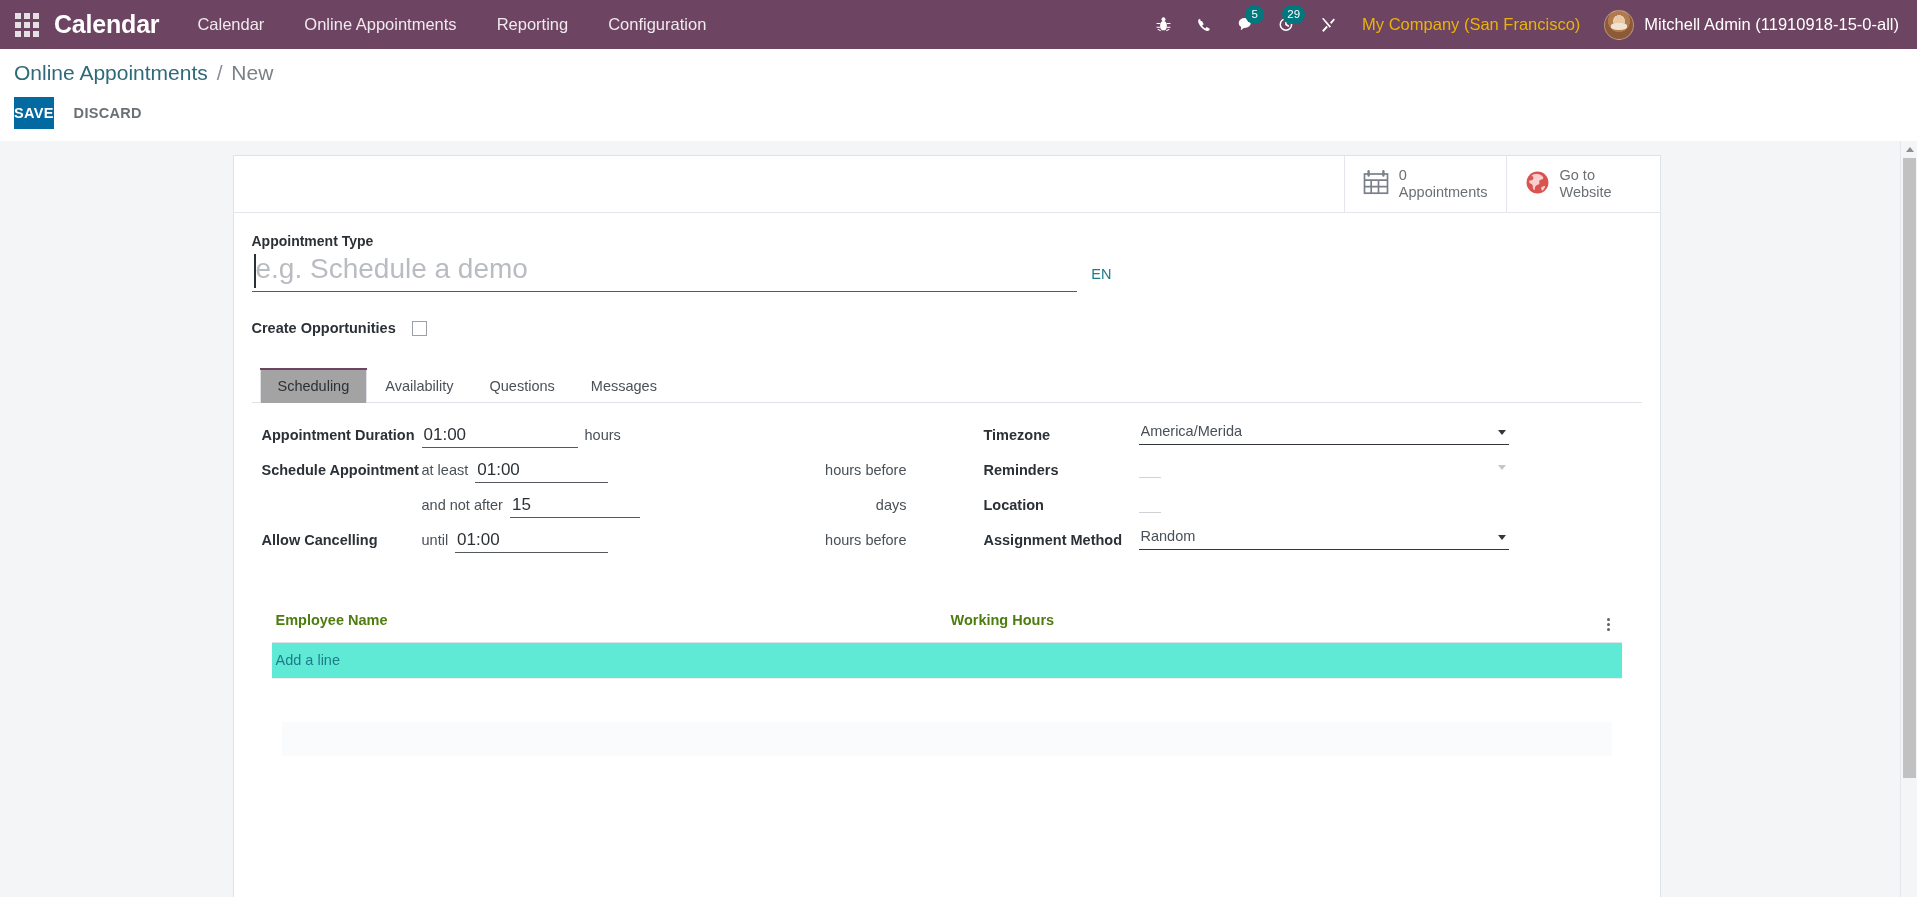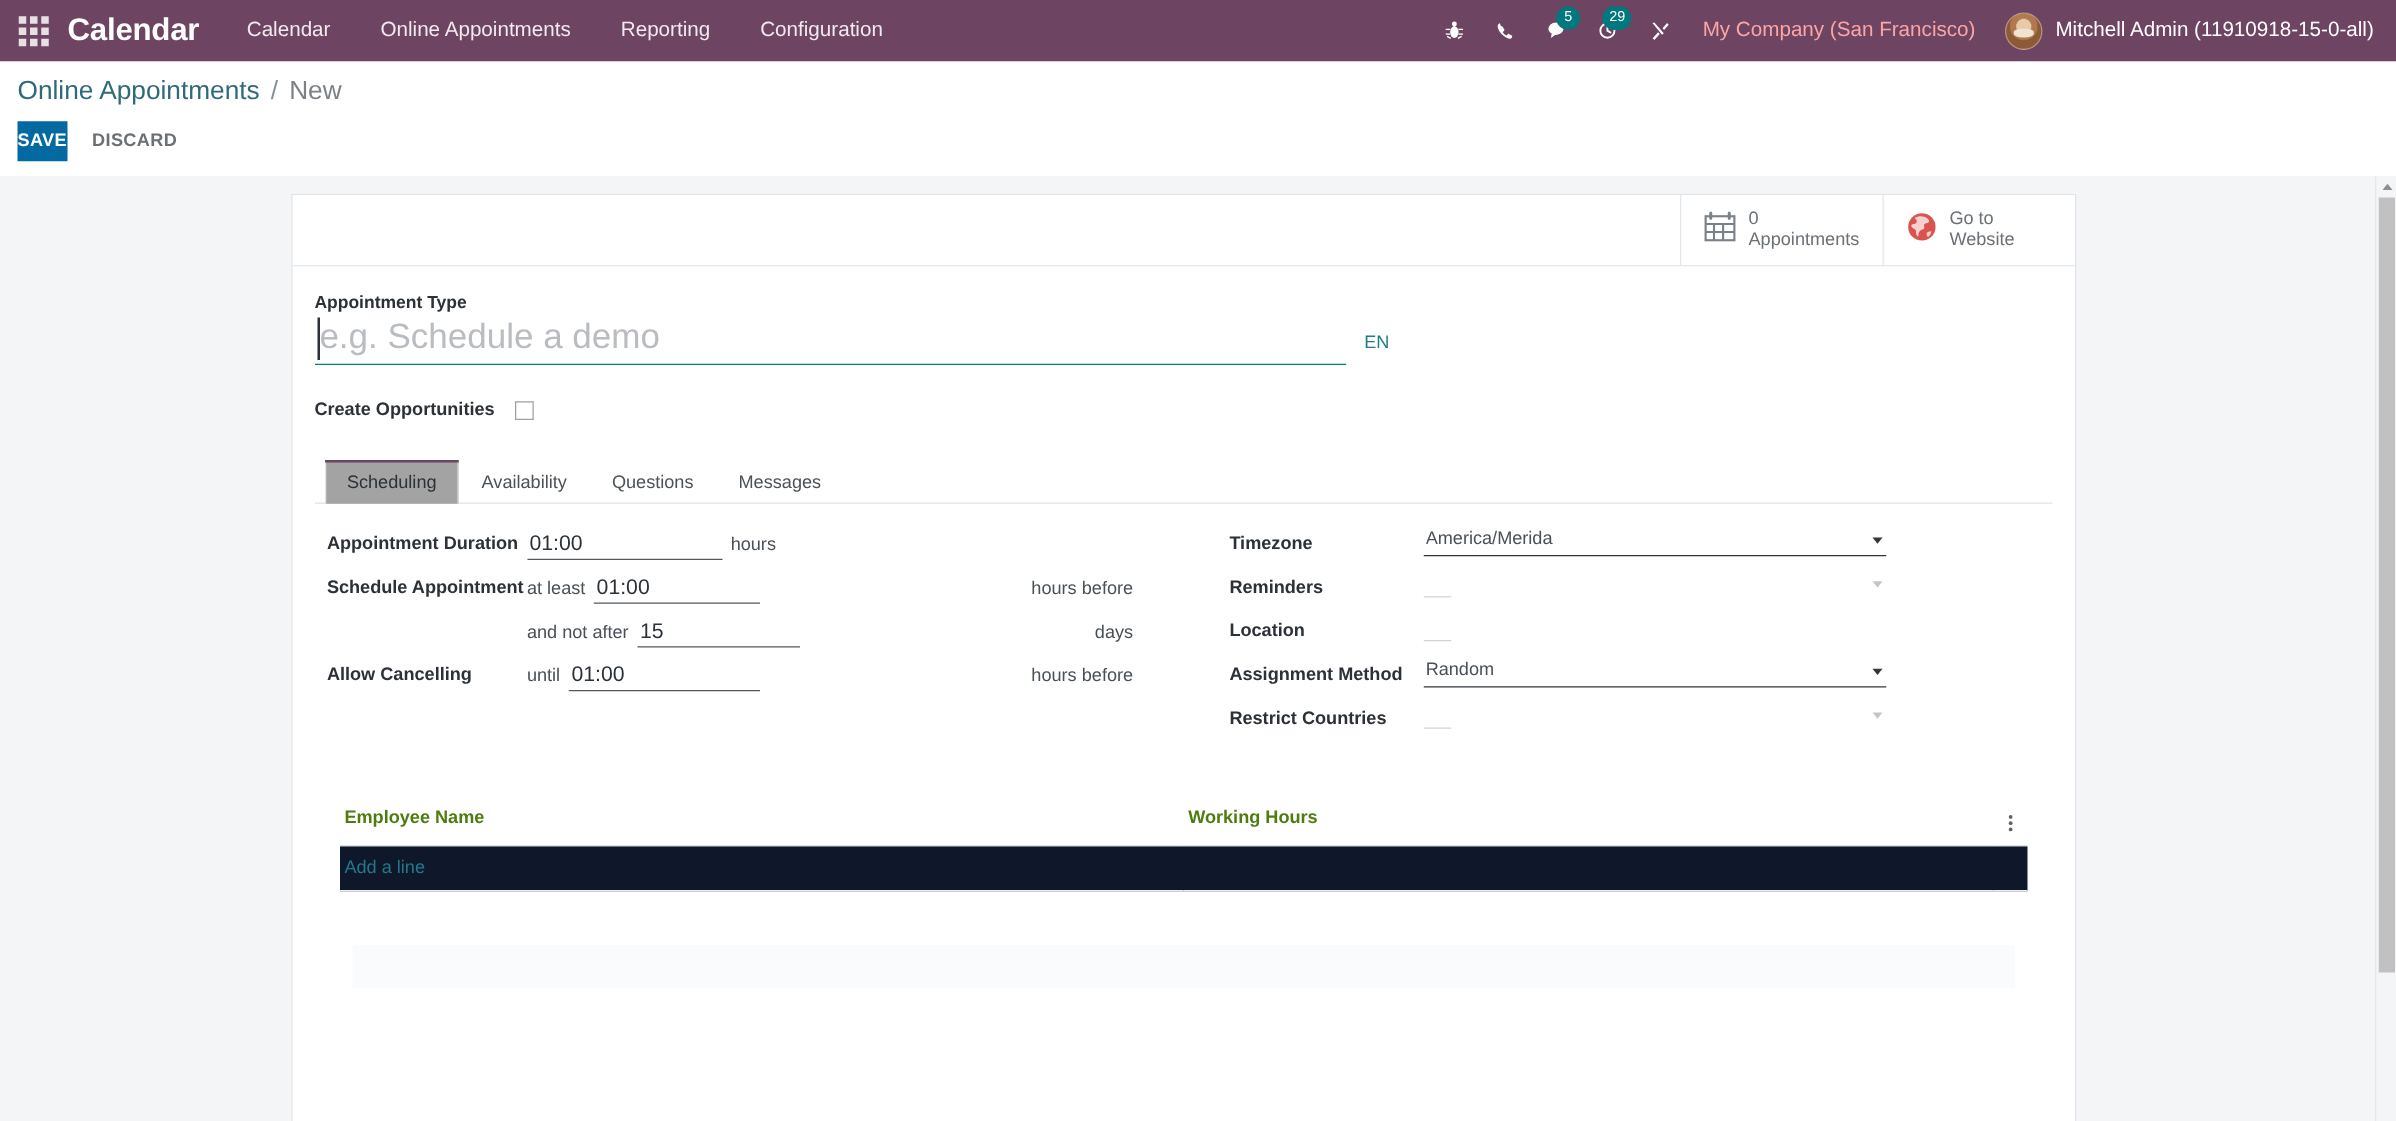--- a/index.html
+++ b/index.html
@@ -42,21 +42,21 @@
     width: 41px; height: 49px; display: flex; align-items: center; justify-content: center;
     position: relative; cursor: pointer; color: #ffffff;
   }
   .badge {
     position: absolute; top: 5px; right: 2px;
     background: #00787d; color: #fff; border-radius: 10px;
     font-size: 11.5px; line-height: 1; padding: 3.5px 5px 4px;
     min-width: 19px; text-align: center; font-weight: normal;
   }
   .company-name {
-    font-size: 16.5px; color: #fca5a5; padding: 0 14px; line-height: 49px;
+    font-size: 16.5px; color: #eab308; padding: 0 14px; line-height: 49px;
     white-space: nowrap; cursor: pointer;
   }
   .user-menu {
     display: flex; align-items: center; gap: 10px; padding: 0 6px 0 10px;
     cursor: pointer;
   }
   .avatar {
     width: 30px; height: 30px; border-radius: 50%;
     background: radial-gradient(circle at 50% 36%, #e8c9a8 0 26%, #b07a4e 27% 48%, #8d5a38 49% 100%);
     border: 1px solid rgba(255,255,255,.35);
@@ -214,21 +214,21 @@
   .o2m-table { width: 100%; border-collapse: collapse; margin-top: 0; }
   .o2m-table th {
     text-align: left; font-size: 14.5px; font-weight: bold; color: #4d7c0f;
     padding: 11px 6px 11px 4px; border-bottom: 1px solid #dfe2e6;
   }
   .th-name { width: 50%; }
   .th-hours { width: 48%; }
   .th-opt { width: 2%; text-align: right !important; }
   .dots { display: inline-flex; flex-direction: column; gap: 2px; cursor: pointer; padding: 0 6px; }
   .dots i { width: 3px; height: 3px; background: #5c6166; display: block; border-radius: 50%; }
-  .o2m-addrow td { background: #0f172a; padding: 8px 6px 9px 4px; border-bottom: 1px solid #eceef0; }
+  .o2m-addrow td { background: #5eead4; padding: 8px 6px 9px 4px; border-bottom: 1px solid #eceef0; }
   .add-line { color: #1f7b8c; font-size: 14.5px; cursor: pointer; }
   .ghost-block { height: 34px; background: #fafbfc; margin: 43px 10px 0; }
 
   
   .scrollbar {
     position: absolute; top: 0; right: 0; width: 17px; height: 100%;
     background: #f4f5f7; border-left: 1px solid #e4e6e9;
   }
   .sb-arrow {
     width: 17px; height: 17px; display: flex; align-items: center; justify-content: center;
@@ -452,27 +452,20 @@
                 </div>
 
                 <div class="frow r">
                   <span class="flabel">Assignment Method</span>
                   <span class="sel-wrap">
                     <input class="sel sel-line-dark" readonly="" value="Random" style="">
                     <span class="caret-dark"></span>
                   </span>
                 </div>
 
-                <div class="frow r">
-                  <span class="flabel">Restrict Countries</span>
-                  <span class="sel-wrap">
-                    <span class="m2m-box sel-line-light"></span>
-                    <span class="caret-light"></span>
-                  </span>
-                </div>
 
               </div>
             </div>
 
             <div class="o2m">
               <table class="o2m-table">
                 <thead>
                   <tr>
                     <th class="th-name">Employee Name</th>
                     <th class="th-hours">Working Hours</th>

